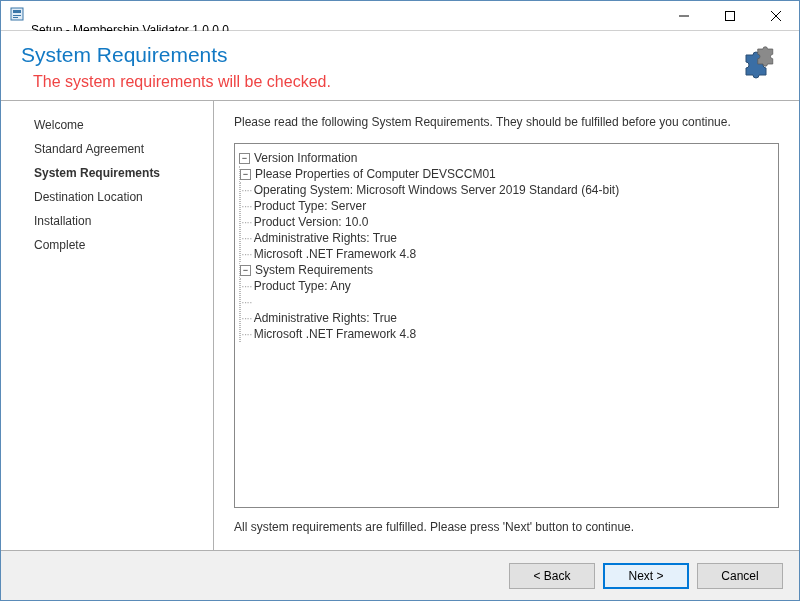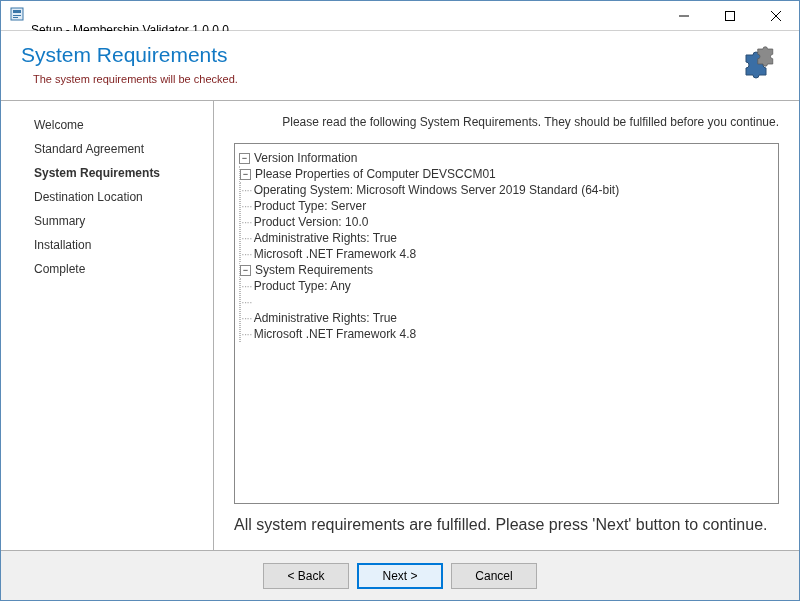--- a/index.html
+++ b/index.html
@@ -5,38 +5,38 @@
   * { box-sizing: border-box; }
   html, body { margin: 0; padding: 0; font-family: "Segoe UI", Tahoma, sans-serif; font-size: 12px; color: #333; background: #fff; }
   .window { width: 800px; height: 601px; border: 1px solid #5a8bb8; display: flex; flex-direction: column; background: #fff; }
   .titlebar { height: 30px; display: flex; align-items: center; padding: 0 0 0 8px; border-bottom: 1px solid #d0d0d0; background: #fff; }
   .titlebar .app-icon { margin-right: 6px; }
   .titlebar .title { flex: 1; font-size: 12px; color: #000; margin-top: 28px; }
   .win-controls { display: flex; height: 100%; }
   .win-btn { width: 46px; height: 100%; display: flex; align-items: center; justify-content: center; cursor: default; }
   .header { height: 70px; border-bottom: 1px solid #b0b0b0; padding: 12px 20px 8px 20px; position: relative; background: #fff; }
   .header-title { font-size: 21px; color: #1279c4; font-weight: 400; }
-  .header-sub { font-size: 11px; color: #7f1d1d; margin-top: 6px; margin-left: 12px; }
+  .header-sub { font-size: 16px; color: #ef4444; margin-top: 6px; margin-left: 12px; }
   .puzzle-icon { position: absolute; right: 12px; top: 10px; }
   .body { flex: 1; display: flex; overflow: hidden; padding-left: 13px; }
   .sidebar { width: 200px; border-right: 1px solid #b0b0b0; padding: 12px 0 12px 20px; }
   .step { font-size: 12px; color: #333; padding: 5px 0; cursor: default; }
   .step.active { font-weight: 700; }
   .content { flex: 1; padding: 14px 20px 10px 20px; display: flex; flex-direction: column; }
-  .instruction { font-size: 12px; margin-bottom: 14px; text-align: right; }
+  .instruction { font-size: 12px; margin-bottom: 14px; }
   .tree-box { flex: 1; border: 1px solid #888; padding: 6px 4px; overflow: auto; background: #fff; font-size: 12px; line-height: 16px; }
   .tree ul { list-style: none; margin: 0; padding: 0; }
   .tree li { position: relative; padding-left: 0; }
   .node-row { display: flex; align-items: center; white-space: nowrap; }
   .expander { width: 11px; height: 11px; border: 1px solid #888; display: inline-flex; align-items: center; justify-content: center; font-size: 9px; line-height: 1; margin-right: 4px; background: #fff; cursor: default; color: #000; }
   .leaf-dots { color: #aaa; margin-right: 2px; font-size: 11px; letter-spacing: -1px; }
   .children { margin-left: 20px; border-left: 1px dotted #bbb; padding-left: 4px; }
   .children > li::before { content: ""; position: absolute; }
-  .status-line { font-size: 16px; padding: 12px 0 6px 0; }
-  .footer { height: 50px; border-top: 1px solid #b0b0b0; display: flex; align-items: center; justify-content: center; padding: 0 16px; gap: 8px; background: #f0f0f0; }
+  .status-line { font-size: 12px; padding: 12px 0 6px 0; }
+  .footer { height: 50px; border-top: 1px solid #b0b0b0; display: flex; align-items: center; justify-content: flex-end; padding: 0 16px; gap: 8px; background: #f0f0f0; }
   .btn { min-width: 86px; height: 26px; border: 1px solid #adadad; background: #e1e1e1; font-size: 12px; cursor: default; padding: 0 10px; }
   .btn.primary { border-color: #0078d7; background: #e5f1fb; box-shadow: 0 0 0 1px #0078d7 inset; }
 </style>
 </head>
 <body>
 
 <div class="window">
 
   <div class="titlebar">
     <span class="app-icon">
@@ -82,21 +82,20 @@
       </svg>
     </span>
   </div>
 
   <div class="body">
     <div class="sidebar" id="sidebar">
         <div class="step">Welcome</div>
         <div class="step">Standard Agreement</div>
         <div class="step active">System Requirements</div>
         <div class="step">Destination Location</div>
-        <div class="step">Summary</div>
         <div class="step">Installation</div>
         <div class="step">Complete</div>
       </div>
     <div class="content">
       <div class="instruction">Please read the following System Requirements. They should be fulfilled before you continue.</div>
       <div class="tree-box">
         <div class="tree" id="tree-root">
             <ul>
               <li>
                 <div class="node-row">

